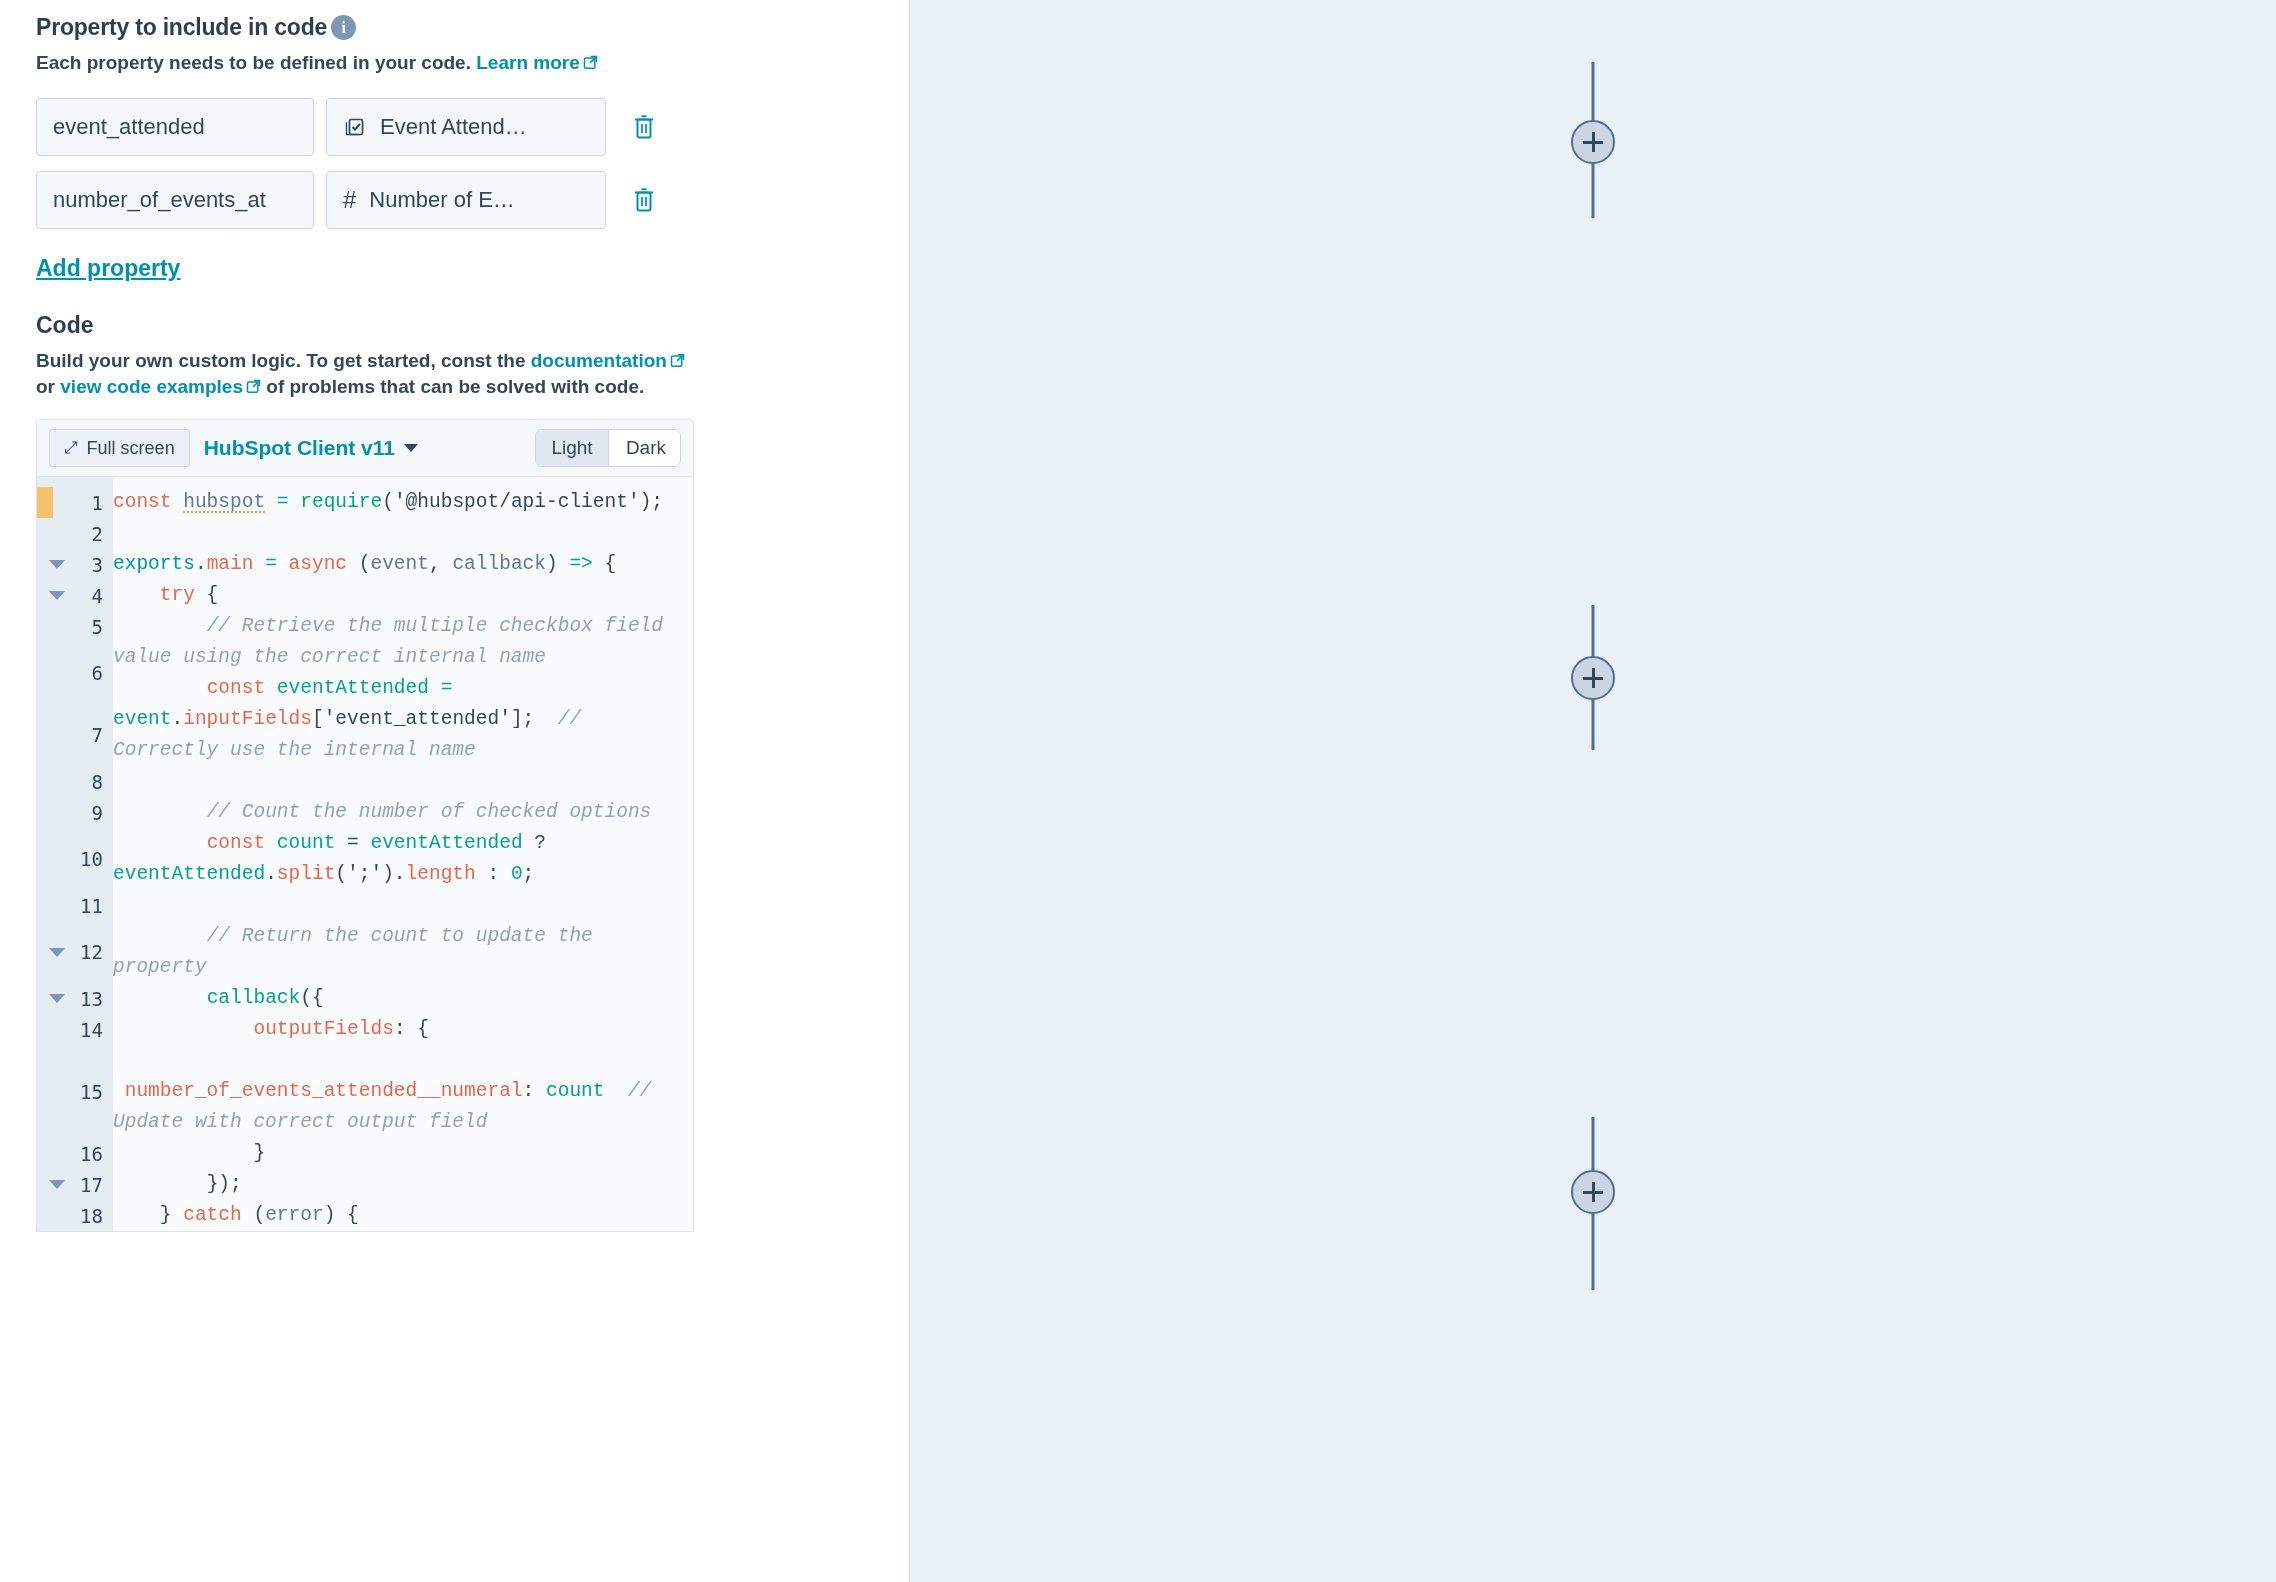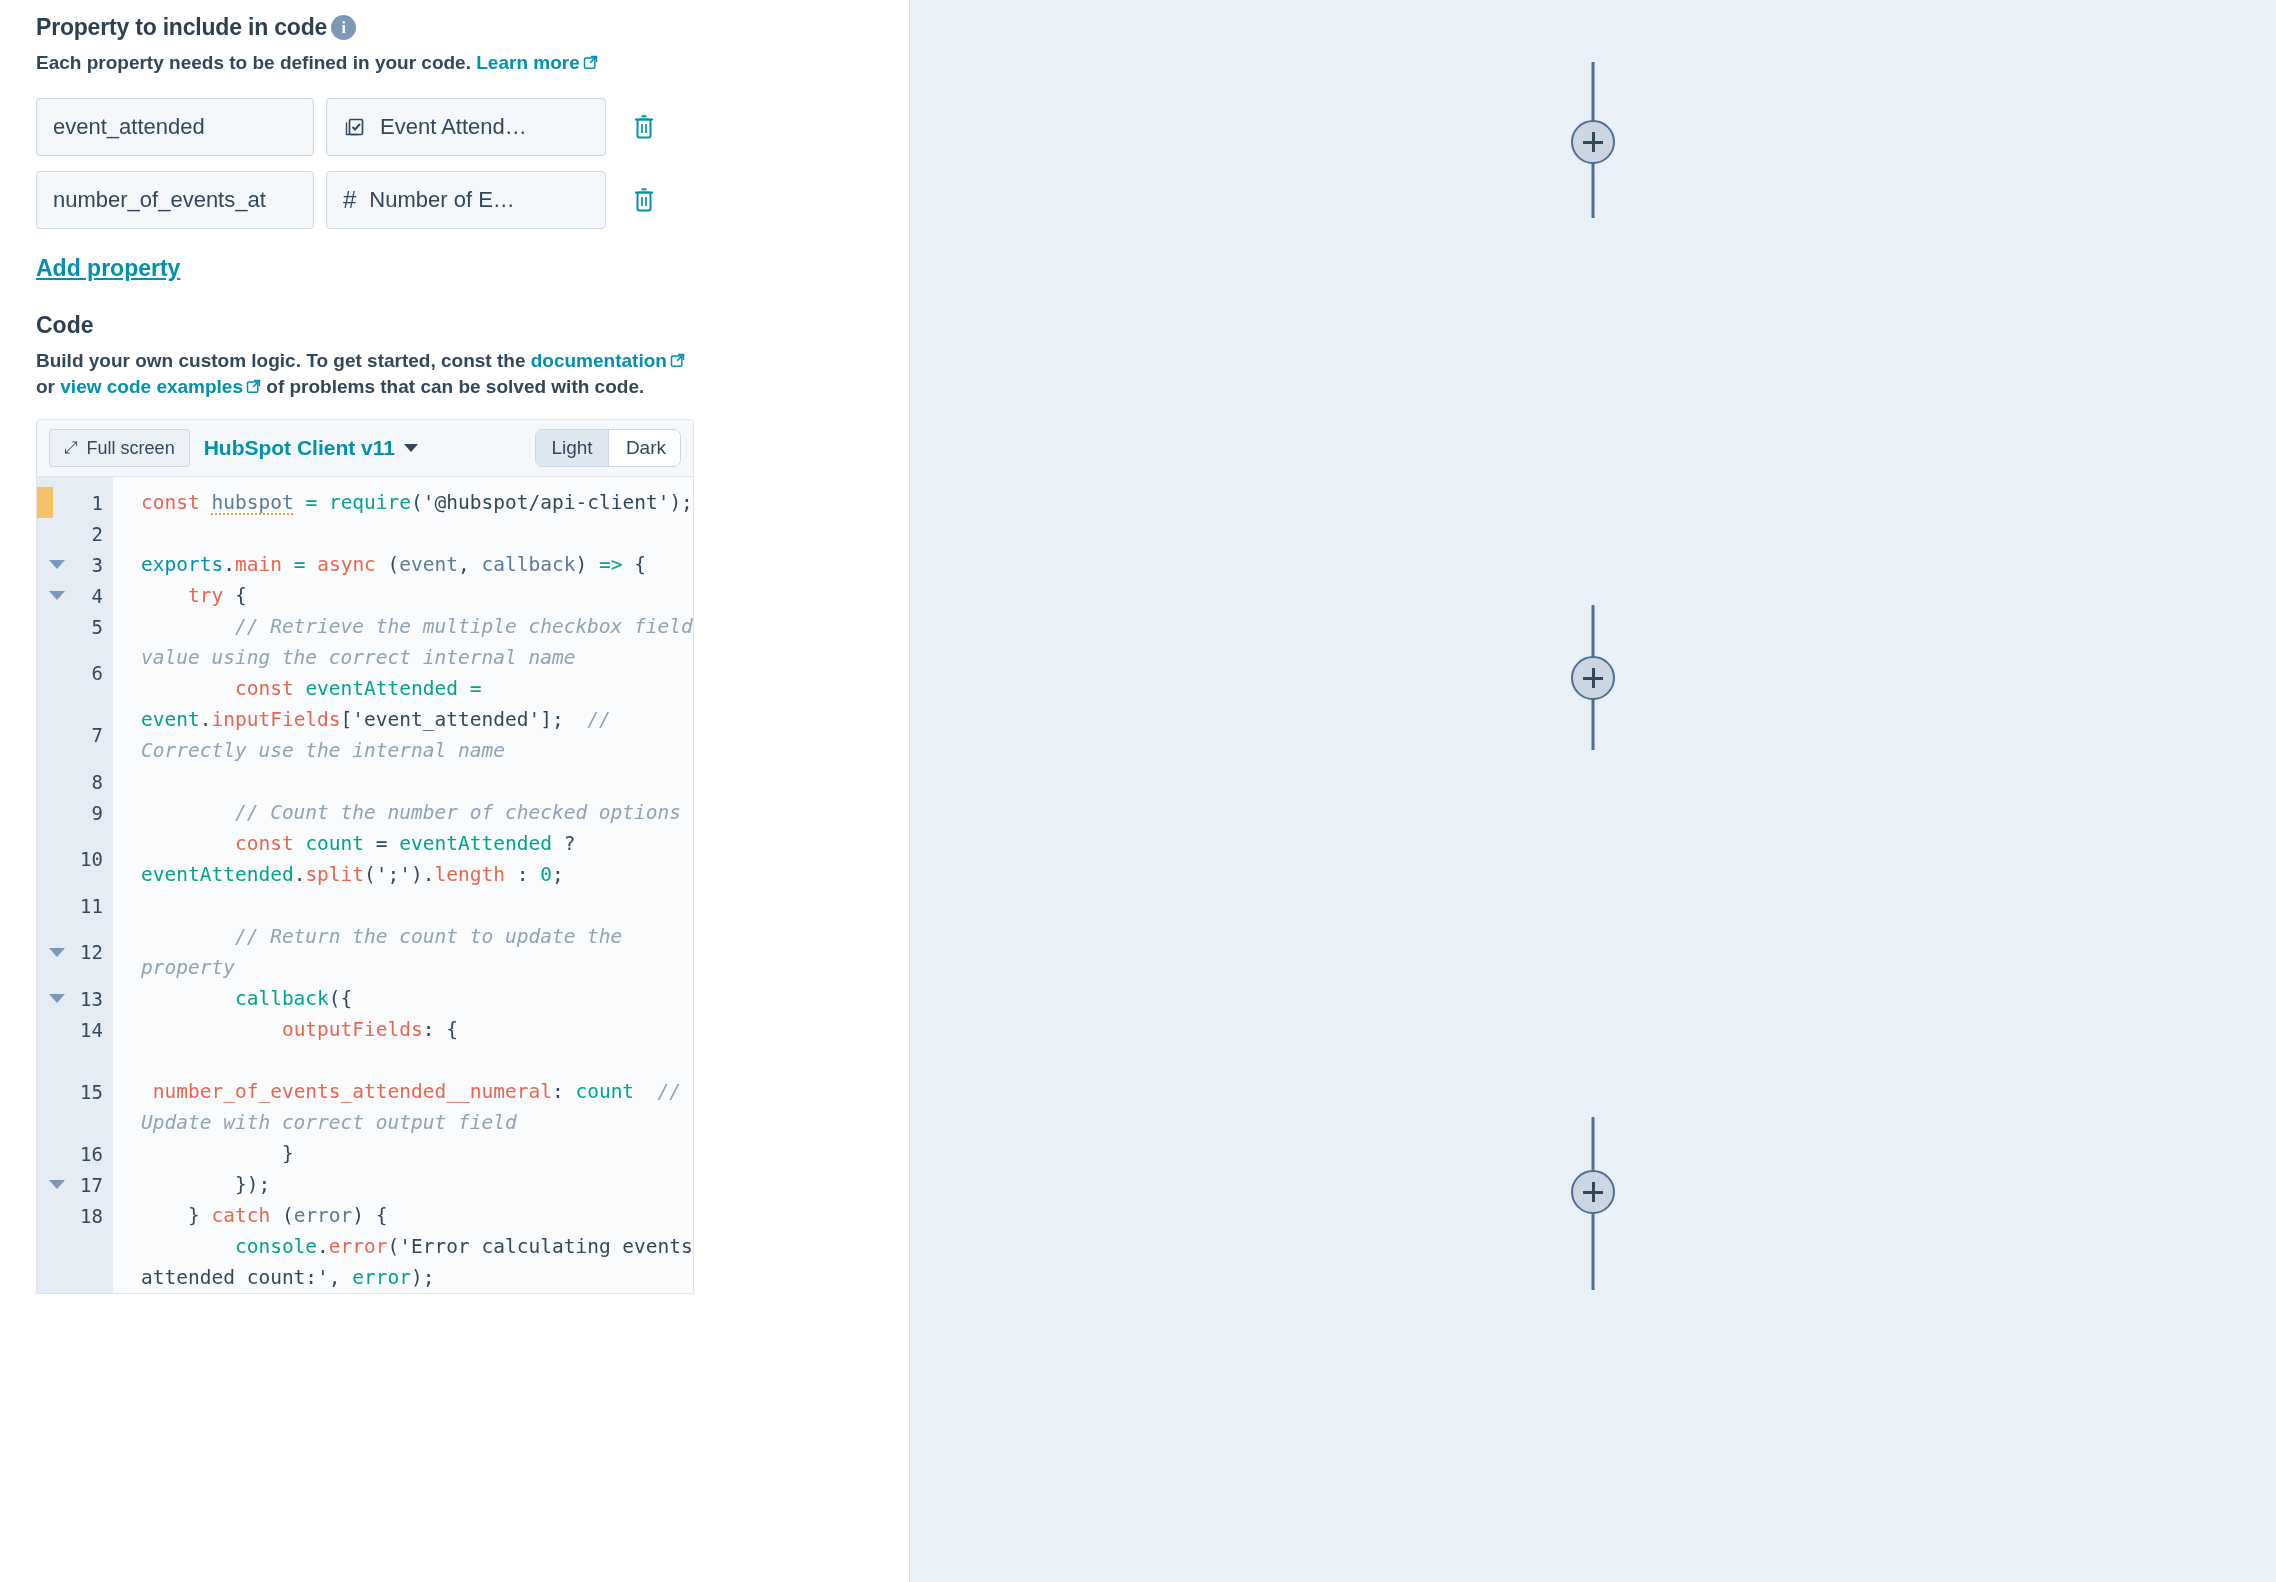--- a/index.html
+++ b/index.html
@@ -129,21 +129,21 @@
     font-family: "DejaVu Sans Mono", monospace; font-size: 19px; color: #33475b;
     position: relative;
   }
   .gline .fold {
     position: absolute; left: 12px;
     width: 0;height: 0;border-left: 8px solid transparent;border-right: 8px solid transparent;border-top: 9px solid #7c98b6;
   }
   .gline.marker::before {
     content:""; position: absolute; left: 0; top: 0; width: 16px; height: 31px; background: #f5c26b;
   }
-  .cl { padding-left: 28px; white-space: pre-wrap; word-break: break-word; }
+  .cl { padding-left: 0; white-space: pre-wrap; word-break: break-word; font-family: Liberation Mono, monospace; }
   
   .kw  { color: #e8664f; }
   .fn  { color: #00a38d; }
   .str { color: #33475b; }
   .com { color: #8fa3b5; font-style: italic; }
   .prop{ color: #e8664f; }
   .var { color: #5c7999; }
   .op  { color: #00a38d; }
   .num { color: #00a38d; }
   .idn { color: #00a38d; }
@@ -346,21 +346,20 @@
 <div class="cl">        <span class="kw">const</span> <span class="idn">count</span> = <span class="idn">eventAttended</span> ? <span class="idn">eventAttended</span>.<span class="prop">split</span>(<span class="str">';'</span>).<span class="prop">length</span> : <span class="num">0</span>;</div>
 <div class="cl">&nbsp;</div>
 <div class="cl">        <span class="com">// Return the count to update the property</span></div>
 <div class="cl">        <span class="fn">callback</span>({</div>
 <div class="cl">            <span class="prop">outputFields</span>: {</div>
 <div class="cl">&nbsp;</div>
 <div class="cl"> <span class="prop">number_of_events_attended__numeral</span>: <span class="idn">count</span>  <span class="com">// Update with correct output field</span></div>
 <div class="cl">            }</div>
 <div class="cl">        });</div>
 <div class="cl">    } <span class="kw">catch</span> (<span class="var">error</span>) {</div>
-<div class="cl">        <span class="fn">console</span>.<span class="prop">error</span>(<span class="str">'Error calculating events attended count:'</span>, <span class="idn">error</span>);</div>
         </div>
       </div>
     </div>
 
     <div class="panel-divider"></div>
   </div>
 
   <div class="right-panel">
 
     <div class="connector" style="top:62px; height:62px;"></div>

